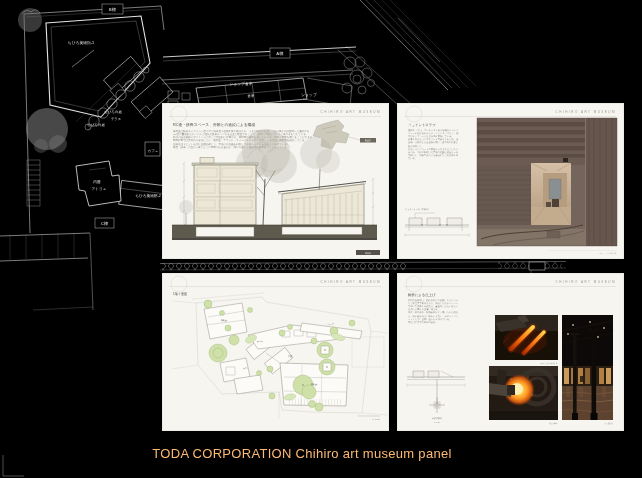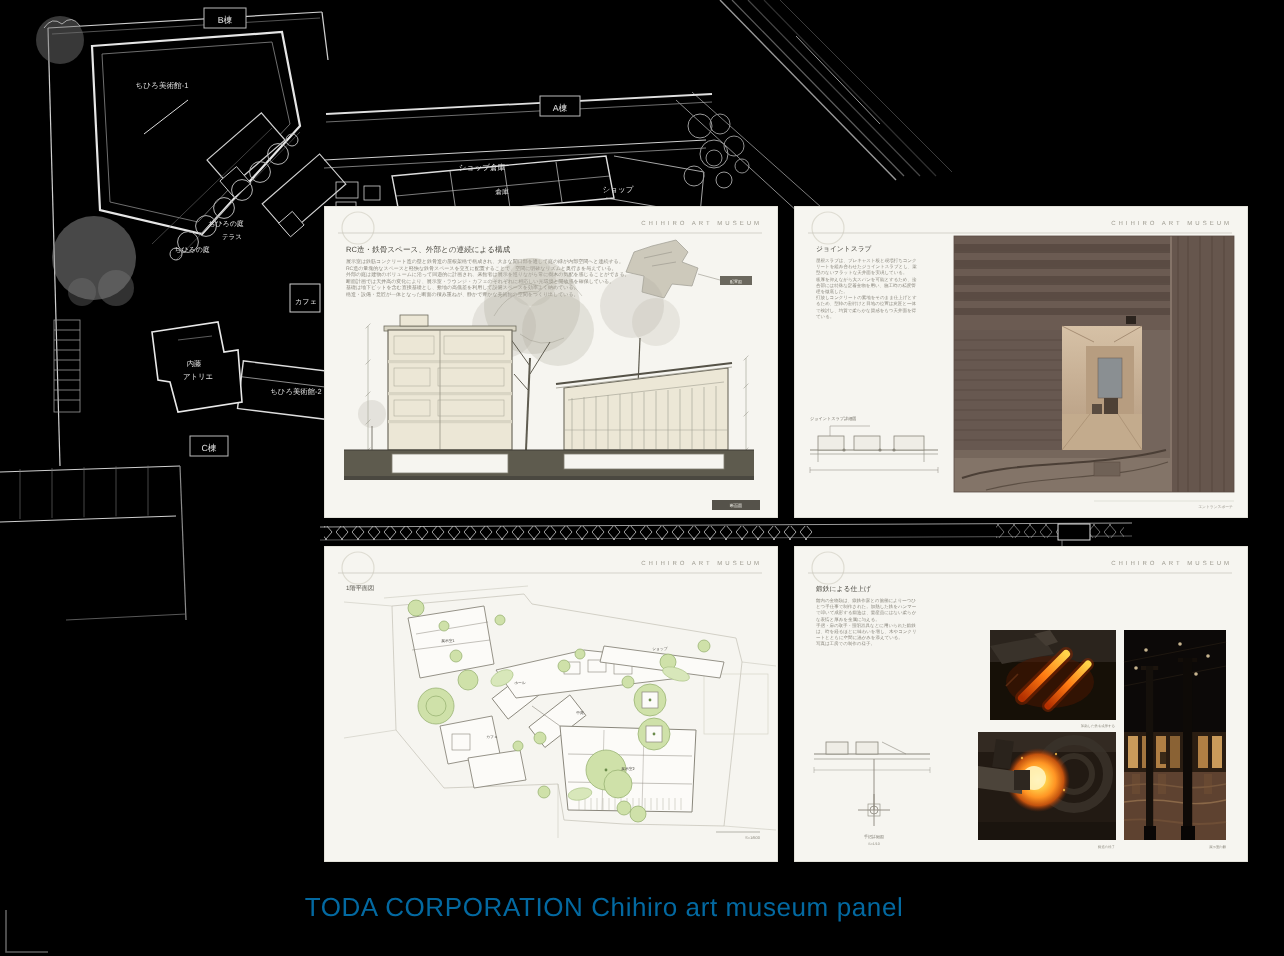--- a/index.html
+++ b/index.html
@@ -5,21 +5,21 @@
   html,body{margin:0;padding:0;background:#000;}
   #stage{position:relative;width:642px;height:478px;background:#000;overflow:hidden;
          font-family:"Liberation Sans",sans-serif;}
   #cad-layer{position:absolute;left:0;top:0;}
   .panel{position:absolute;display:block;}
   #panel-section{left:162px;top:103px;width:227px;height:156px;}
   #panel-slab{left:397px;top:103px;width:227px;height:156px;}
   #panel-plan{left:162px;top:273px;width:227px;height:158px;}
   #panel-forge{left:397px;top:273px;width:227px;height:158px;}
   #caption-bar{position:absolute;left:0;top:446px;width:642px;box-sizing:border-box;
-               padding-right:38px;text-align:center;color:#0369a1;font-size:13px;
+               padding-right:38px;text-align:center;color:#fdba74;font-size:13px;
                letter-spacing:.3px;font-family:"Liberation Sans",sans-serif;}
   text{font-family:"Liberation Sans",sans-serif;}
 </style>
 </head>
 <body>
 
 <div id="stage">
 
   <svg id="cad-layer" width="642" height="478" viewBox="0 0 642 478">
     <defs>

